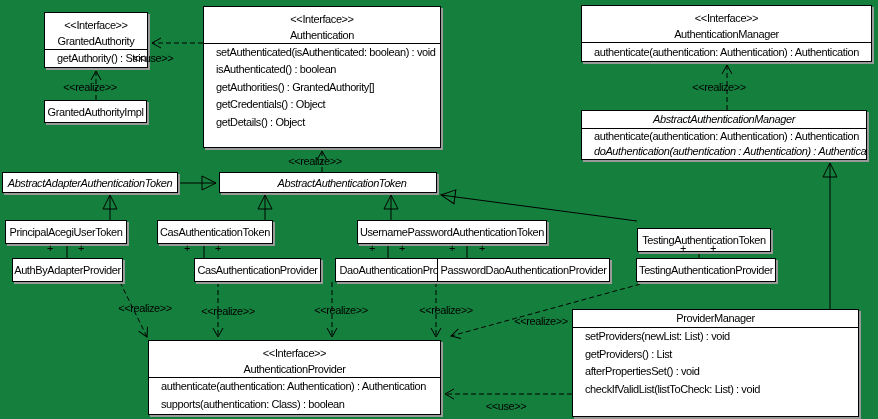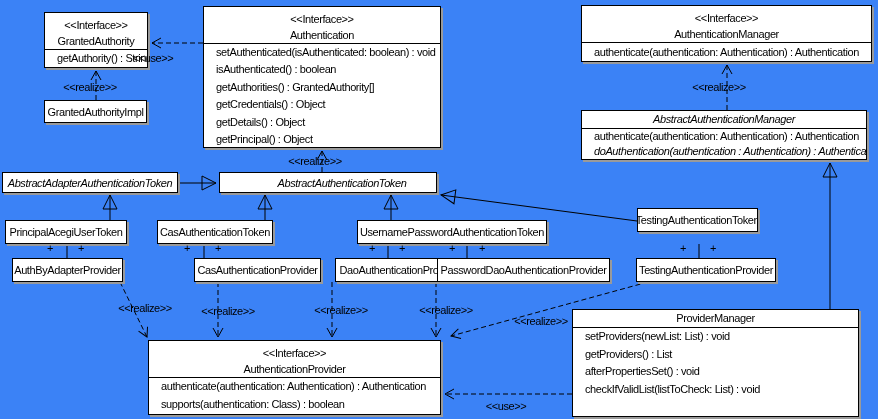--- a/index.html
+++ b/index.html
@@ -1,18 +1,18 @@
 <!DOCTYPE html>
 <html><head>
 <meta charset="utf-8">
 <style>
   html,body { margin:0; padding:0; }
   #diagram {
     position:relative; width:878px; height:419px;
-    background:#3b82f6; overflow:hidden;
+    background:#15803d; overflow:hidden;
     font-family:"Liberation Sans", sans-serif;
     font-size:11px; letter-spacing:-0.4px; color:#000;
   }
   #connector-layer { position:absolute; left:0; top:0; width:878px; height:419px; }
   #connector-layer path, #connector-layer line { stroke:#000; stroke-width:1; fill:none; }
   .dashed { stroke-dasharray:5,3; }
 
   .cls {
     position:absolute; box-sizing:border-box; background:#fff;
     border:1px solid #000; box-shadow:2px 2px 0 #9a9a9a; overflow:hidden;
@@ -97,21 +97,20 @@
   <div class="cls auth" style="left:203px; top:6px; width:238px; height:142px;">
     <div class="hd hd2 rule">
       <div>&lt;&lt;Interface&gt;&gt;</div>
       <div>Authentication</div>
     </div>
     <div class="m">setAuthenticated(isAuthenticated: boolean) : void</div>
     <div class="m">isAuthenticated() : boolean</div>
     <div class="m">getAuthorities() : GrantedAuthority[]</div>
     <div class="m">getCredentials() : Object</div>
     <div class="m">getDetails() : Object</div>
-    <div class="m">getPrincipal() : Object</div>
   </div>
 
   <div class="cls am" style="left:581px; top:5px; width:291px; height:57px;">
     <div class="hd hd2 rule">
       <div>&lt;&lt;Interface&gt;&gt;</div>
       <div>AuthenticationManager</div>
     </div>
     <div class="m">authenticate(authentication: Authentication) : Authentication</div>
   </div>
 
@@ -136,21 +135,21 @@
   </div>
 
   <div class="cls simple" style="left:157px; top:220px; width:116px; height:24px;">
     <span>CasAuthenticationToken</span>
   </div>
 
   <div class="cls simple" style="left:357px; top:220px; width:190px; height:24px;">
     <span>UsernamePasswordAuthenticationToken</span>
   </div>
 
-  <div class="cls simple" style="left:637px; top:208px; width:121px; height:24px;">
+  <div class="cls simple" style="left:637px; top:228px; width:134px; height:24px;">
     <span>TestingAuthenticationToken</span>
   </div>
 
   <div class="cls simple" style="left:12px; top:258px; width:111px; height:24px;">
     <span>AuthByAdapterProvider</span>
   </div>
 
   <div class="cls simple" style="left:149px; top:258px; width:127px; height:24px;margin-left:45px;">
     <span>CasAuthenticationProvider</span>
   </div>

